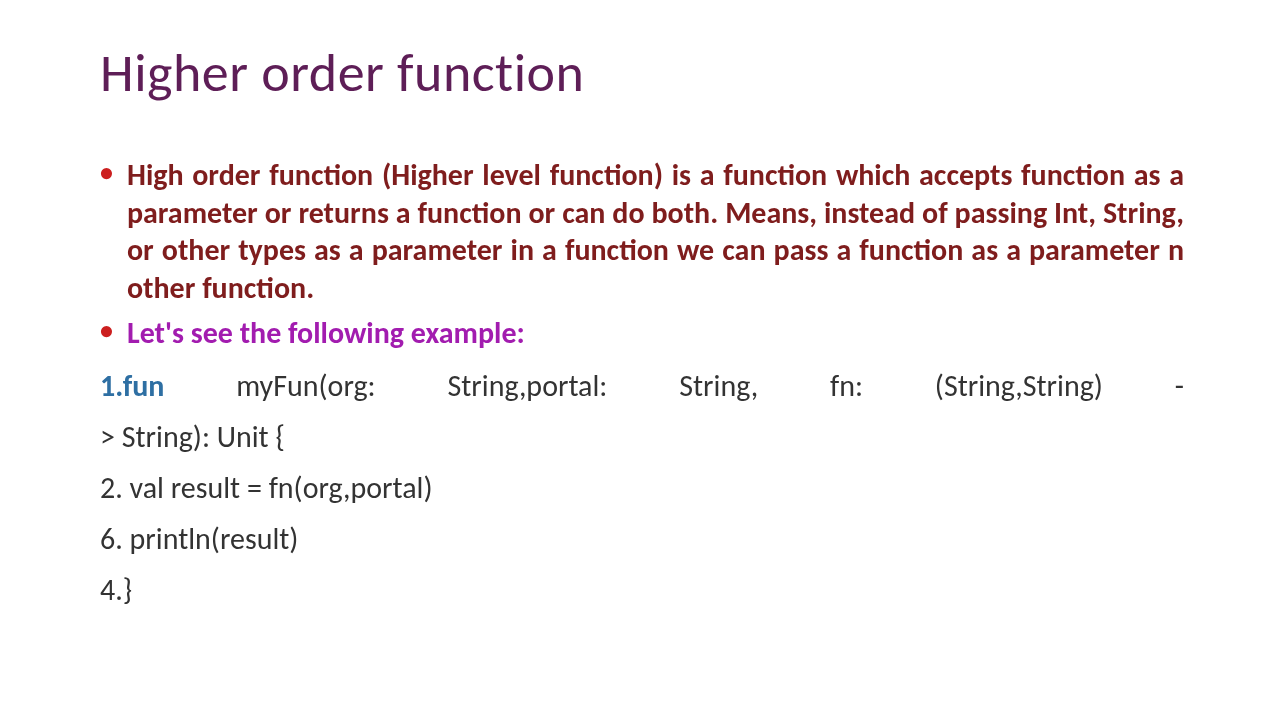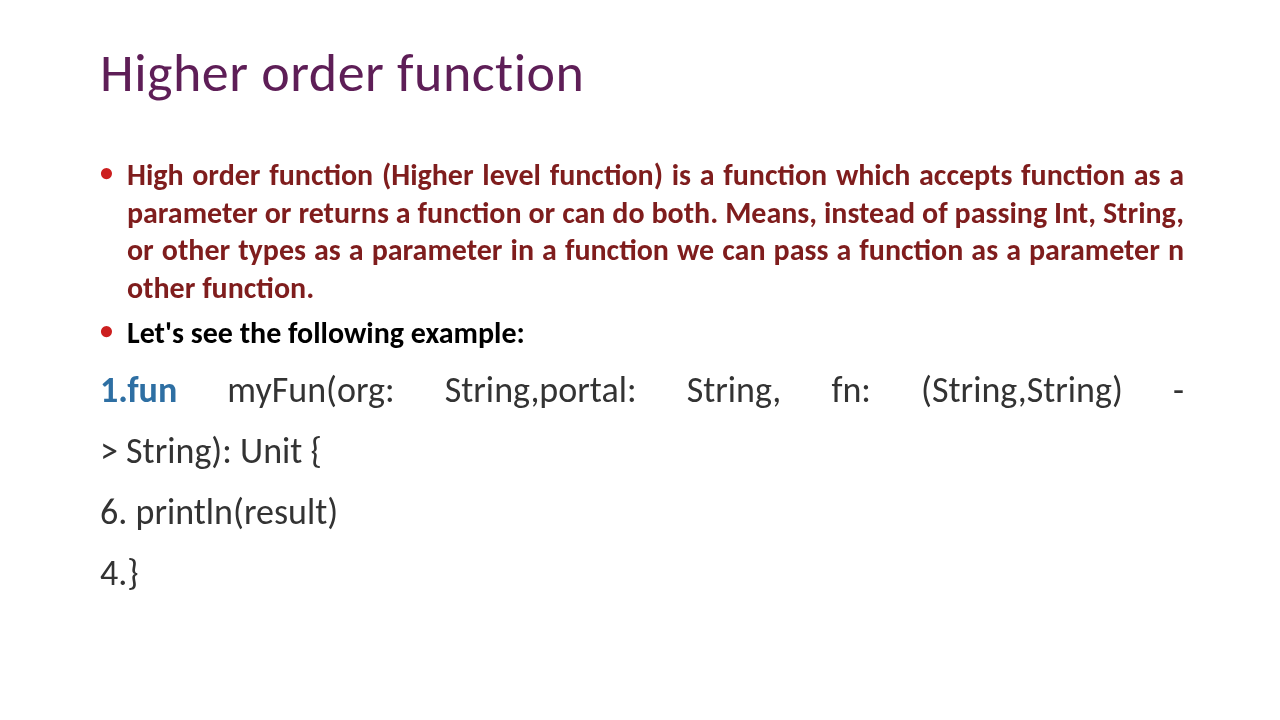--- a/index.html
+++ b/index.html
@@ -38,24 +38,24 @@
     margin-right: 14px;
     line-height: 1.3;
   }
   .bullet .content {
     flex: 1;
   }
   .red-bullet .content {
     color: #7f1d1d;
   }
   .black-bullet .content {
-    color: #000000;
+    color: #a21caf;
   }
   .codeblock {
-    font-size: 36px;
+    font-size: 30px;
     line-height: 1.7;
     font-weight: 400;
     color: #333;
     margin-top: 4px;
   }
   .codeline {
     display: block;
   }
   .line1 {
     text-align: justify;
@@ -86,16 +86,17 @@
   <div class="bullet black-bullet">
     <span class="dot">•</span>
     <span class="content">Let's see the following example:</span>
   </div>
 
   <div class="codeblock">
     <div class="codeline line1">
       <span class="num">1.</span><span class="kw">fun</span><span> myFun(org: String,portal: String, fn: (String,String) -</span>
     </div>
     <div class="codeline">&gt; String): Unit {</div>
+    <div class="codeline">2.    val result = fn(org,portal)</div>
     <div class="codeline">6.    println(result)</div>
     <div class="codeline">4.}</div>
   </div>
 </div>
 
 </body></html>

